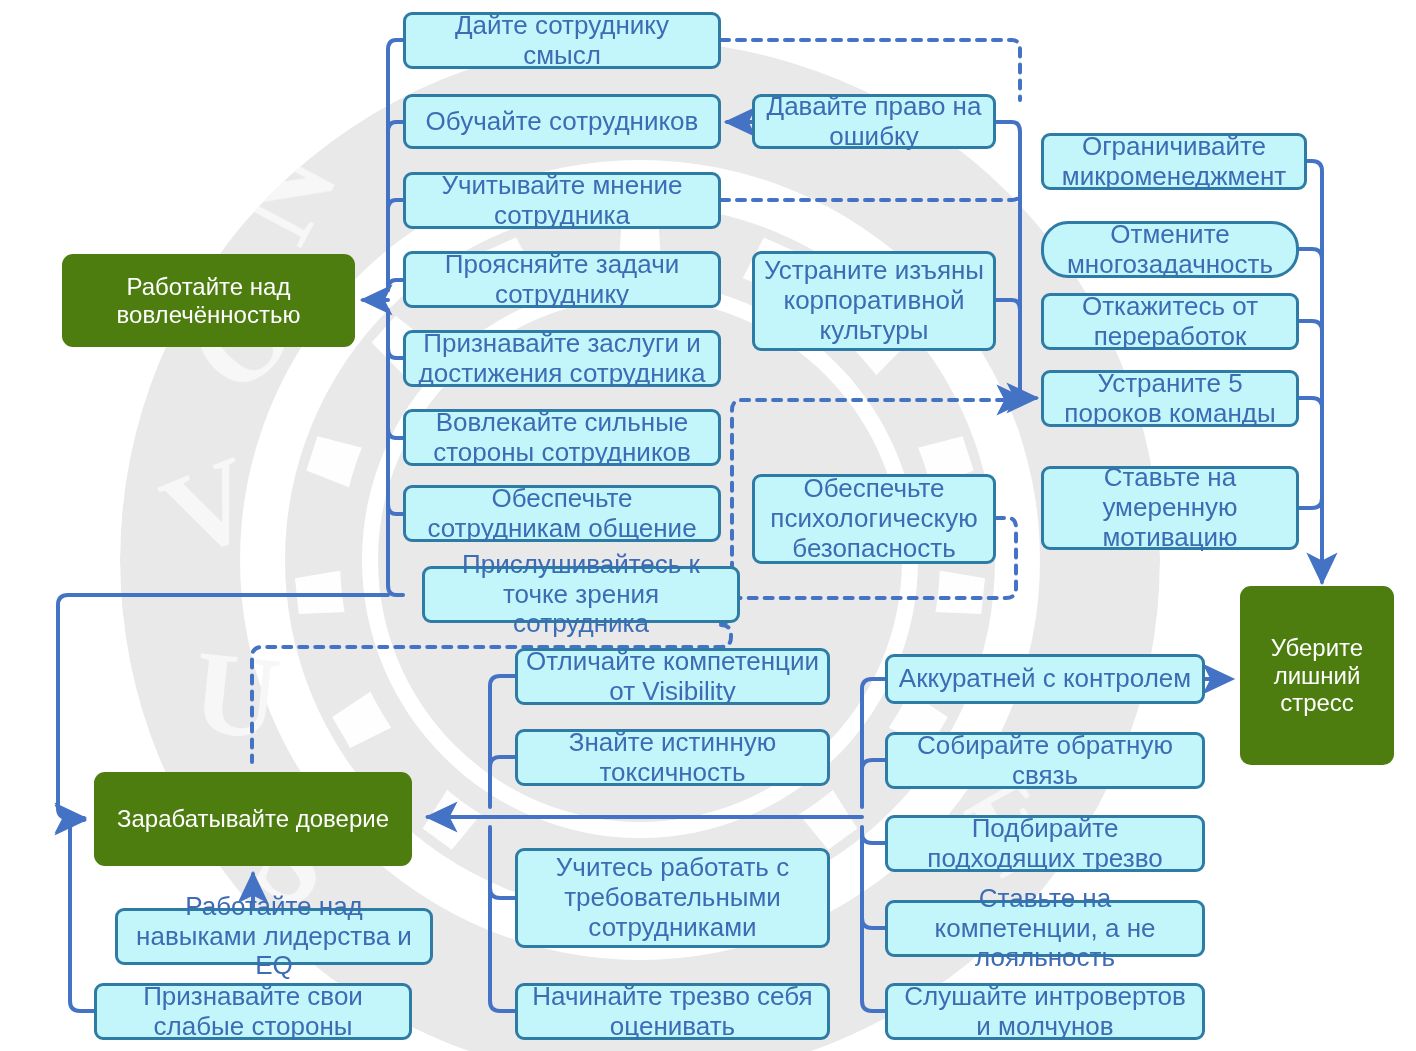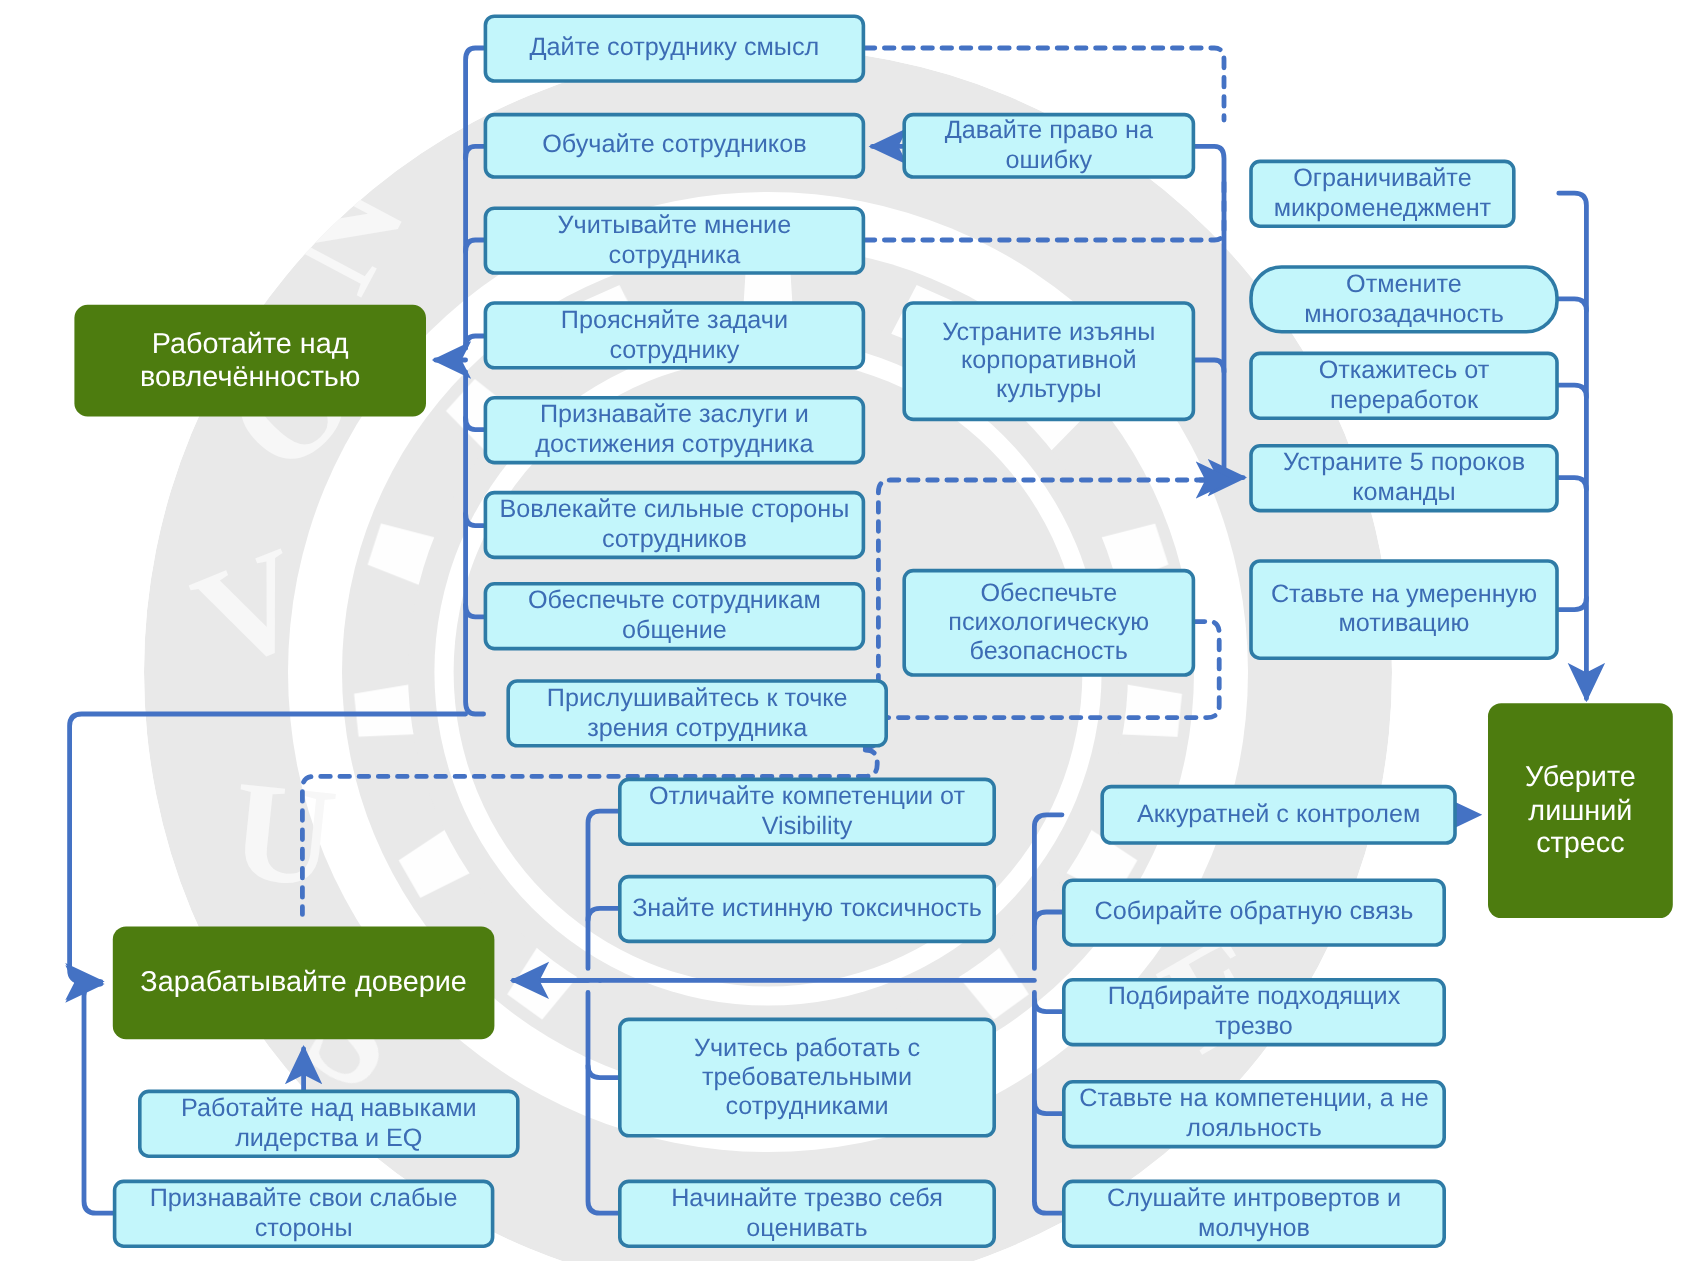--- a/index.html
+++ b/index.html
@@ -3,21 +3,21 @@
 <meta charset="utf-8">
 <style>
   html,body{margin:0;padding:0;background:#ffffff;}
   body{font-family:"Liberation Sans","DejaVu Sans",sans-serif;}
   #stage{position:relative;width:1416px;height:1051px;overflow:hidden;background:#ffffff;}
   #watermark{position:absolute;left:0;top:0;width:1416px;height:1051px;pointer-events:none;}
   #wires{position:absolute;left:0;top:0;width:1416px;height:1051px;pointer-events:none;}
   .node{position:absolute;box-sizing:border-box;display:flex;align-items:center;justify-content:center;text-align:center;line-height:1.15;}
   .leaf{
     background:#C3F6FB;border:3px solid #2E7BA6;border-radius:9px;
-    color:#3C6CB4;font-size:21px;padding:17px 7px;
+    color:#3C6CB4;font-size:26px;padding:17px 7px;
   }
   .hub{
     background:#4d7c0f;border:none;border-radius:11px;color:#ffffff;
     font-size:24px;padding:4px 10px;
   }
 </style>
 </head>
 <body>
 
 <div id="stage">
@@ -180,32 +180,32 @@
   <div class="node leaf" style="left:403px;top:251px;width:318px;height:57px;">Проясняйте задачи сотруднику</div>
   <div class="node leaf" style="left:403px;top:330px;width:318px;height:57px;">Признавайте заслуги и достижения сотрудника</div>
   <div class="node leaf" style="left:403px;top:409px;width:318px;height:57px;">Вовлекайте сильные стороны сотрудников</div>
   <div class="node leaf" style="left:403px;top:485px;width:318px;height:57px;">Обеспечьте сотрудникам общение</div>
   <div class="node leaf" style="left:403px;top:566px;width:318px;height:57px;margin-left:19px;">Прислушивайтесь к точке зрения сотрудника</div>
 
   <div class="node leaf" style="left:752px;top:94px;width:244px;height:55px;">Давайте право на ошибку</div>
   <div class="node leaf" style="left:752px;top:251px;width:244px;height:100px;">Устраните изъяны корпоративной культуры</div>
   <div class="node leaf" style="left:752px;top:474px;width:244px;height:90px;">Обеспечьте психологическую безопасность</div>
 
-  <div class="node leaf" style="left:1041px;top:133px;width:222px;height:57px;">Ограничивайте микроменеджмент</div>
+  <div class="node leaf" style="left:1041px;top:133px;width:266px;height:57px;">Ограничивайте микроменеджмент</div>
   <div class="node leaf" style="left:1041px;top:221px;width:258px;height:57px;border-radius:27px;">Отмените многозадачность</div>
   <div class="node leaf" style="left:1041px;top:293px;width:258px;height:57px;">Откажитесь от переработок</div>
   <div class="node leaf" style="left:1041px;top:370px;width:258px;height:57px;">Устраните 5 пороков команды</div>
   <div class="node leaf" style="left:1041px;top:466px;width:258px;height:84px;">Ставьте на умеренную мотивацию</div>
 
   <div class="node leaf" style="left:515px;top:648px;width:315px;height:57px;">Отличайте компетенции от Visibility</div>
   <div class="node leaf" style="left:515px;top:729px;width:315px;height:57px;">Знайте истинную токсичность</div>
   <div class="node leaf" style="left:515px;top:848px;width:315px;height:100px;">Учитесь работать с требовательными сотрудниками</div>
   <div class="node leaf" style="left:515px;top:983px;width:315px;height:57px;">Начинайте трезво себя оценивать</div>
 
-  <div class="node leaf" style="left:885px;top:654px;width:297px;height:50px;margin-left:32px;">Аккуратней с контролем</div>
+  <div class="node leaf" style="left:885px;top:654px;width:320px;height:50px;">Аккуратней с контролем</div>
   <div class="node leaf" style="left:885px;top:732px;width:320px;height:57px;">Собирайте обратную связь</div>
   <div class="node leaf" style="left:885px;top:815px;width:320px;height:57px;">Подбирайте подходящих трезво</div>
   <div class="node leaf" style="left:885px;top:900px;width:320px;height:57px;">Ставьте на компетенции, а не лояльность</div>
   <div class="node leaf" style="left:885px;top:983px;width:320px;height:57px;">Слушайте интровертов и молчунов</div>
 
   <div class="node leaf" style="left:94px;top:908px;width:318px;height:57px;margin-left:21px;">Работайте над навыками лидерства и EQ</div>
   <div class="node leaf" style="left:94px;top:983px;width:318px;height:57px;">Признавайте свои слабые стороны</div>
 
 </div>
 

